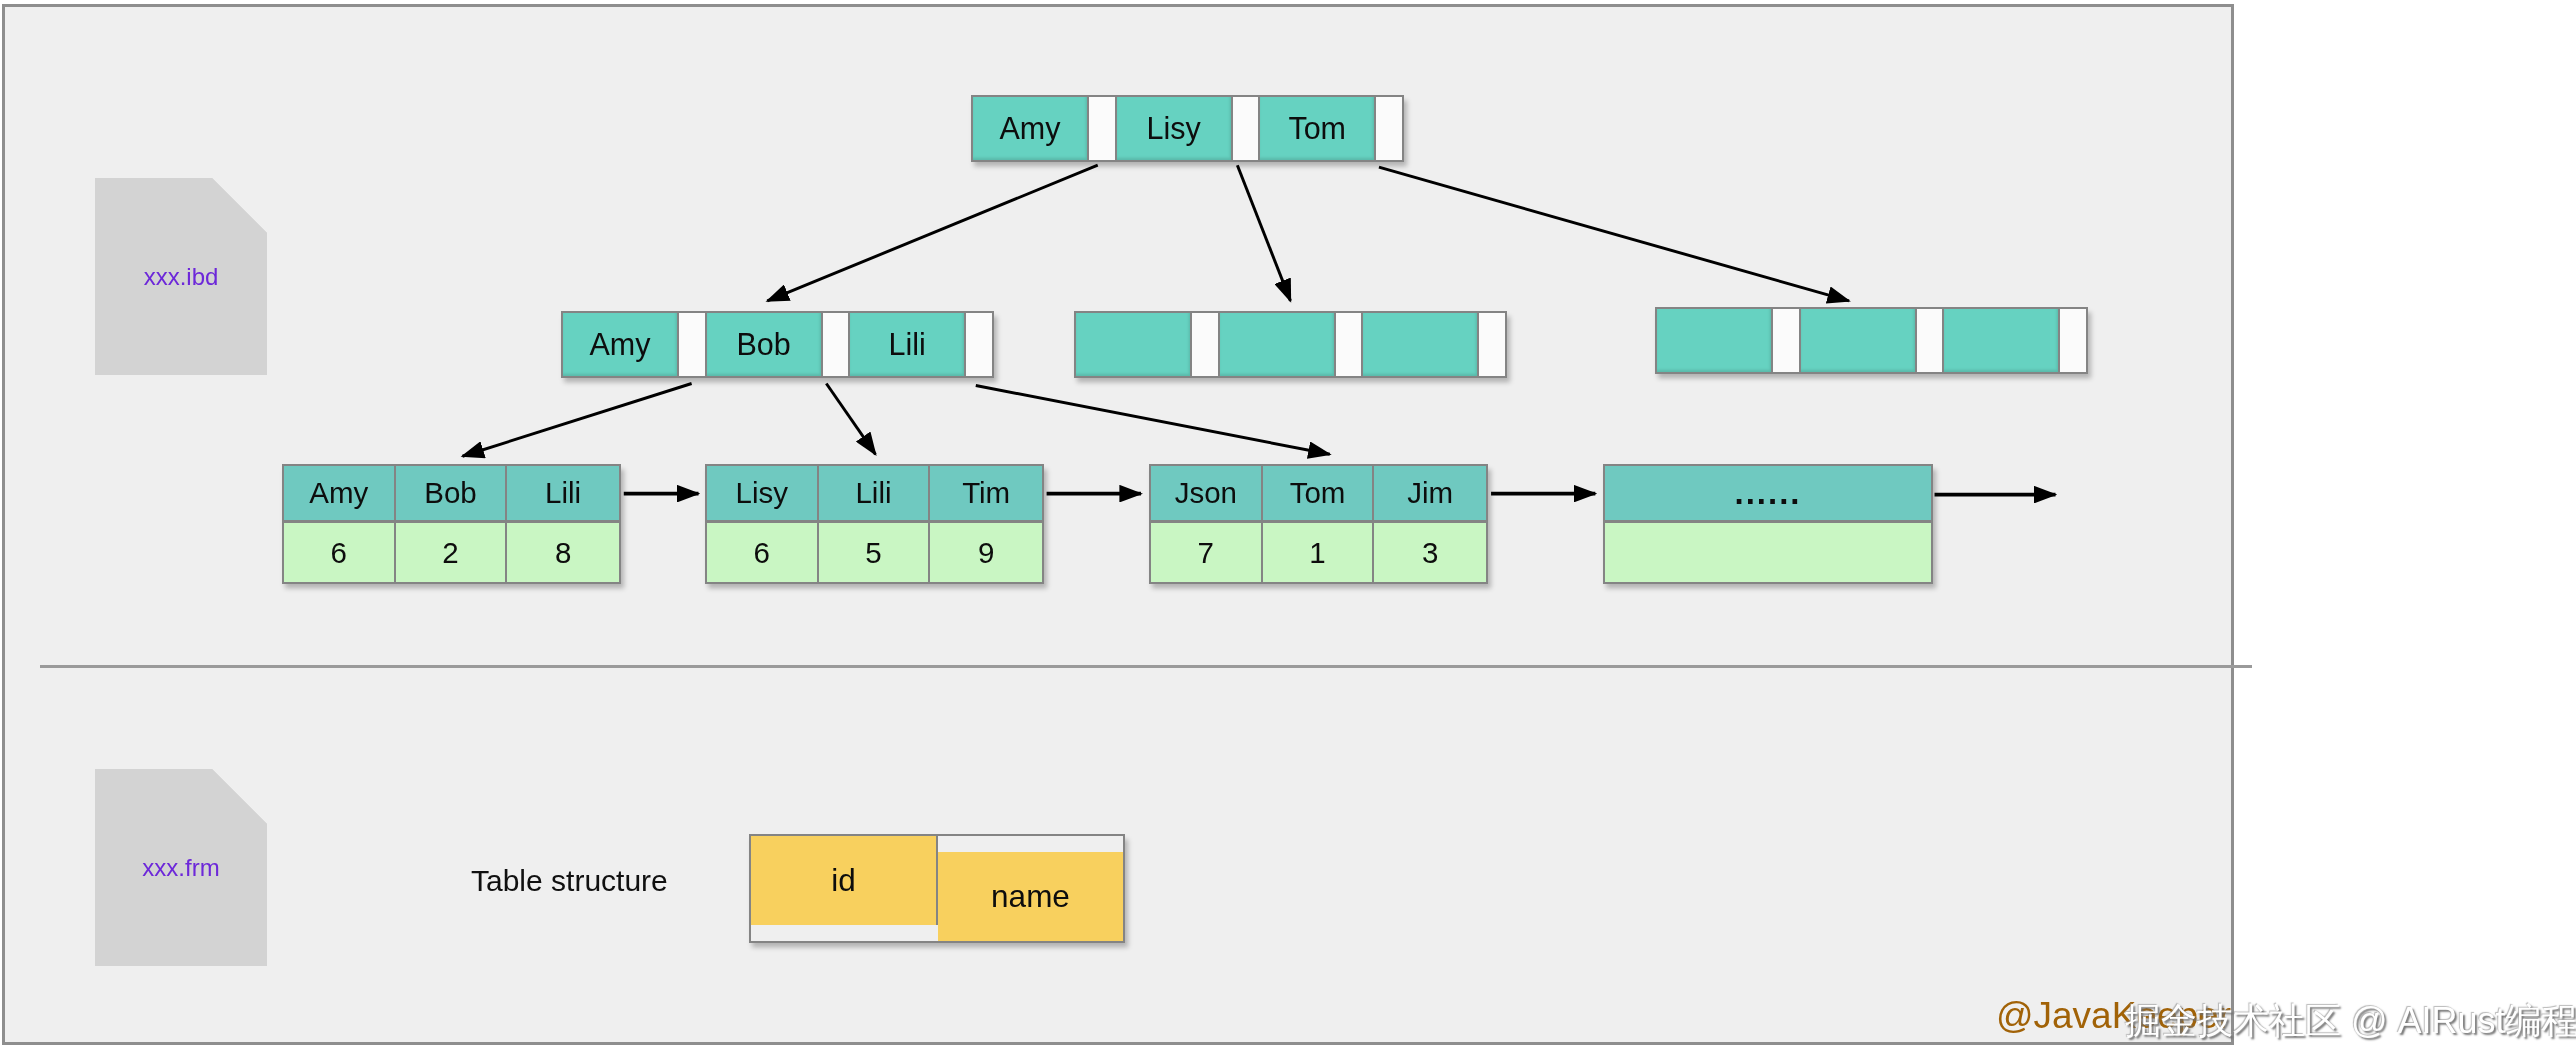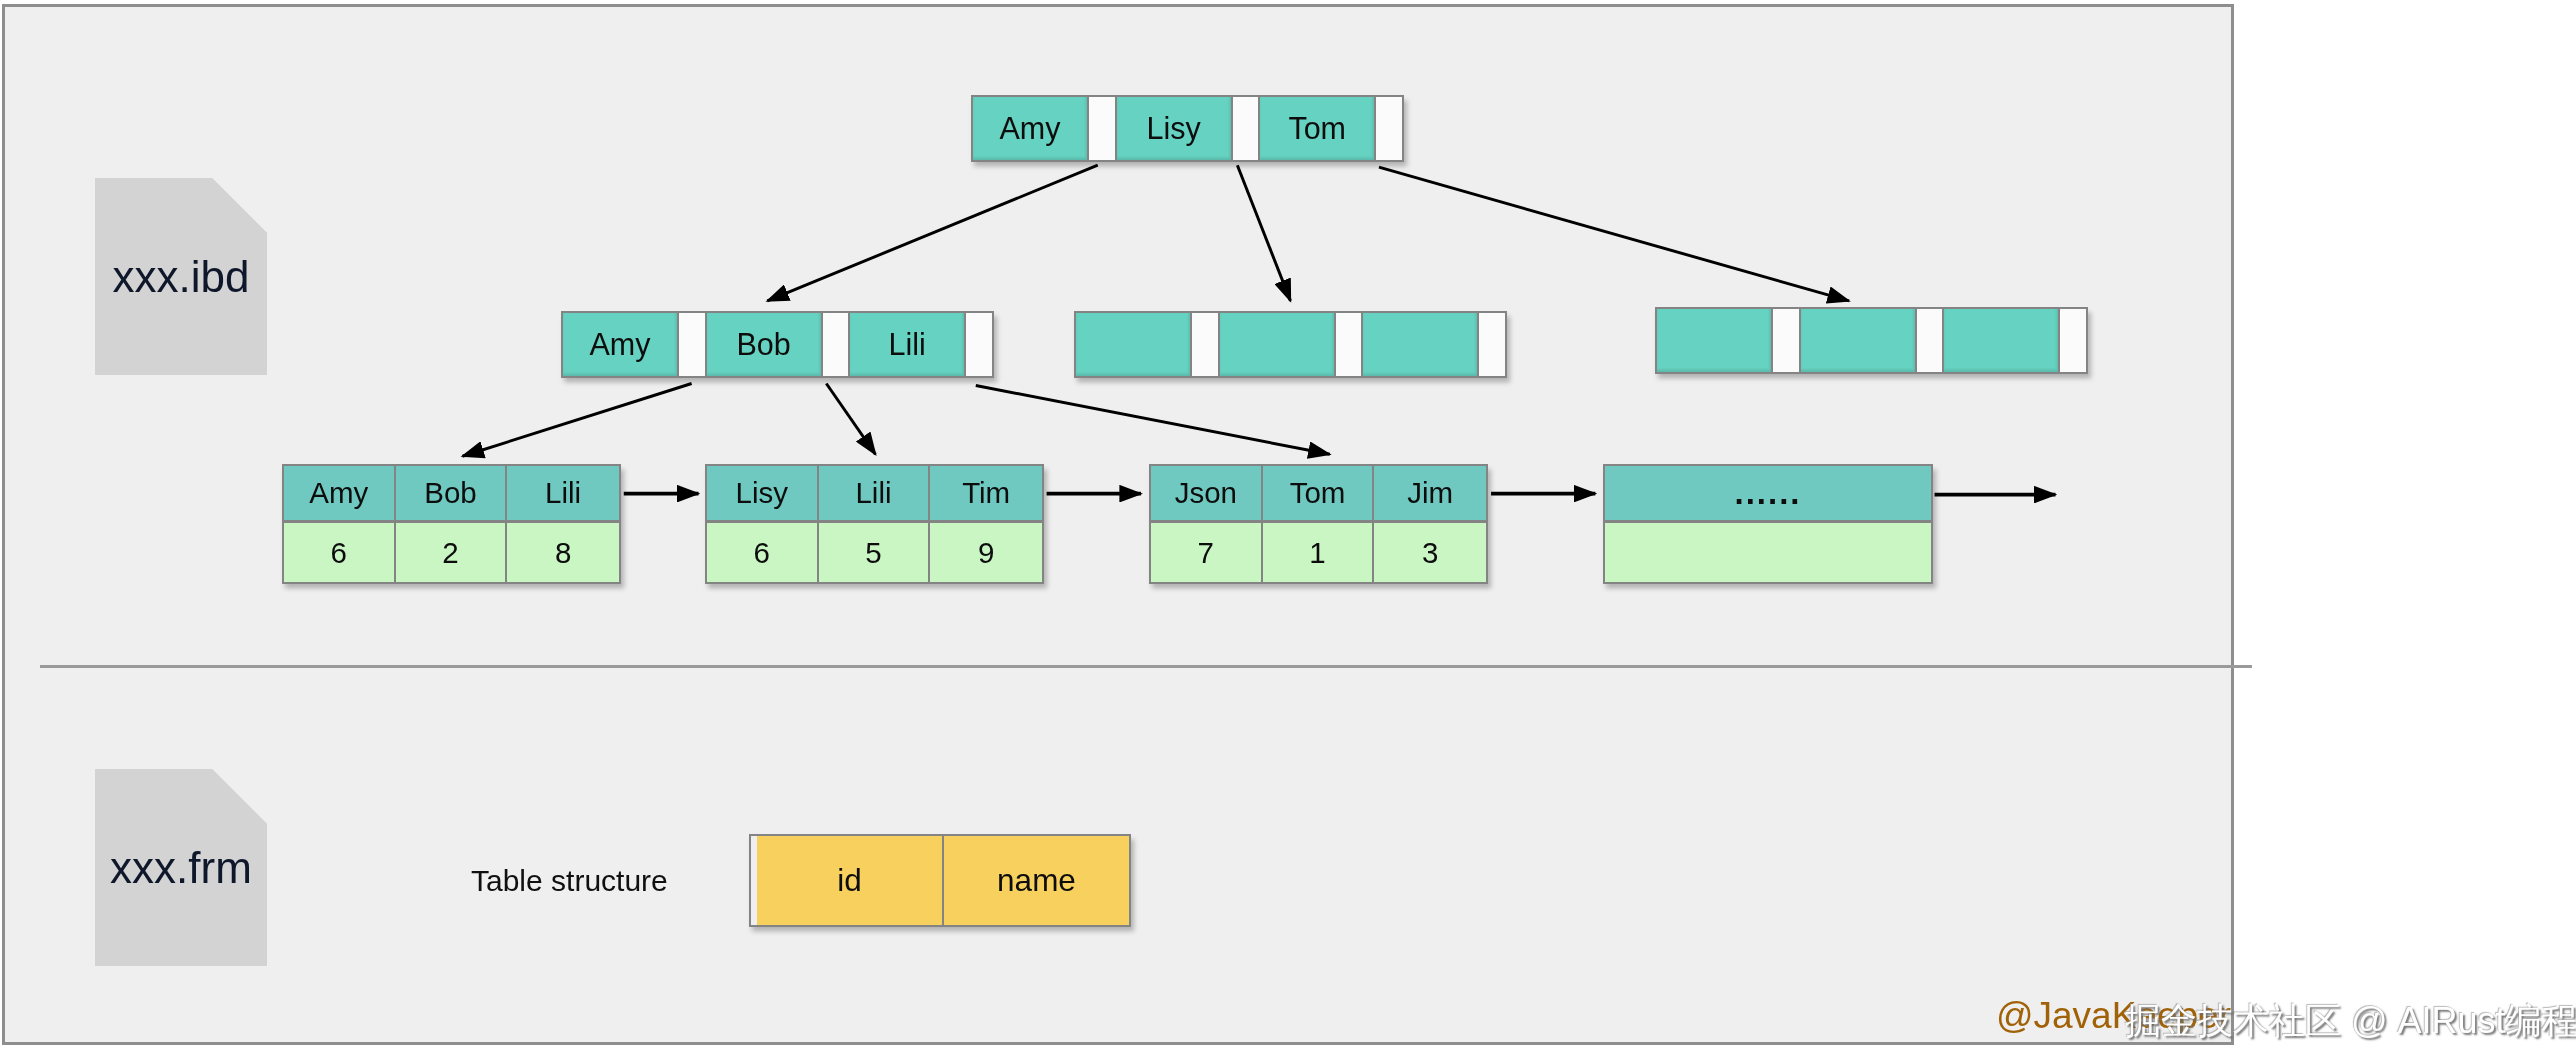--- a/index.html
+++ b/index.html
@@ -48,34 +48,34 @@
   
   .file {
     position:absolute; width:172px; height:197px; background:#d3d3d3;
     clip-path:polygon(0 0, calc(100% - 55px) 0, 100% 55px, 100% 100%, 0 100%);
     display:flex; align-items:center; justify-content:center;
   }
   .file .fold {
     position:absolute; top:0; right:0; width:0; height:0;
     border-left:55px solid transparent; border-top:55px solid #c2c2c2;
   }
-  .file .flabel { font-size:44px; color:#0f172a; position:relative; }
+  .file .flabel { font-size:24px; color:#6d28d9; position:relative; }
 
   .divider { position:absolute; left:40px; top:665px; width:2212px; height:3px; background:#9a9a9a; }
 
   .tbl-label { position:absolute; left:471px; top:864px; font-size:30px; color:#101010; }
   .ycells {
     position:absolute; left:749px; top:834px; display:flex;
-    border:2px solid #848484; box-shadow:3px 4.9px 4.9px rgba(0,0,0,0.25);padding-left:6px;
+    border:2px solid #848484; box-shadow:3px 4.9px 4.9px rgba(0,0,0,0.25);
   }
   .ycells .y {
     width:185px; height:89px; background:#f8d05e; border-right:2px solid #848484;
     display:flex; align-items:center; justify-content:center; font-size:31.5px;
   }
-  .ycells .y:last-child { border-right:none; }
+  .ycells .y:last-child { border-right:none;margin-top:16px; }
 
   .wm-author {
     position:absolute; right:345px; top:995px; font-size:37px; color:#a16207;
   }
   .wm-community {
     position:absolute; left:2125px; top:997px; font-size:36px; color:#ffffff; white-space:nowrap;
     text-shadow:2px 2px 2px rgba(110,110,110,0.95), -1px -1px 1px rgba(140,140,140,0.6);
   }
 </style>
 </head>

